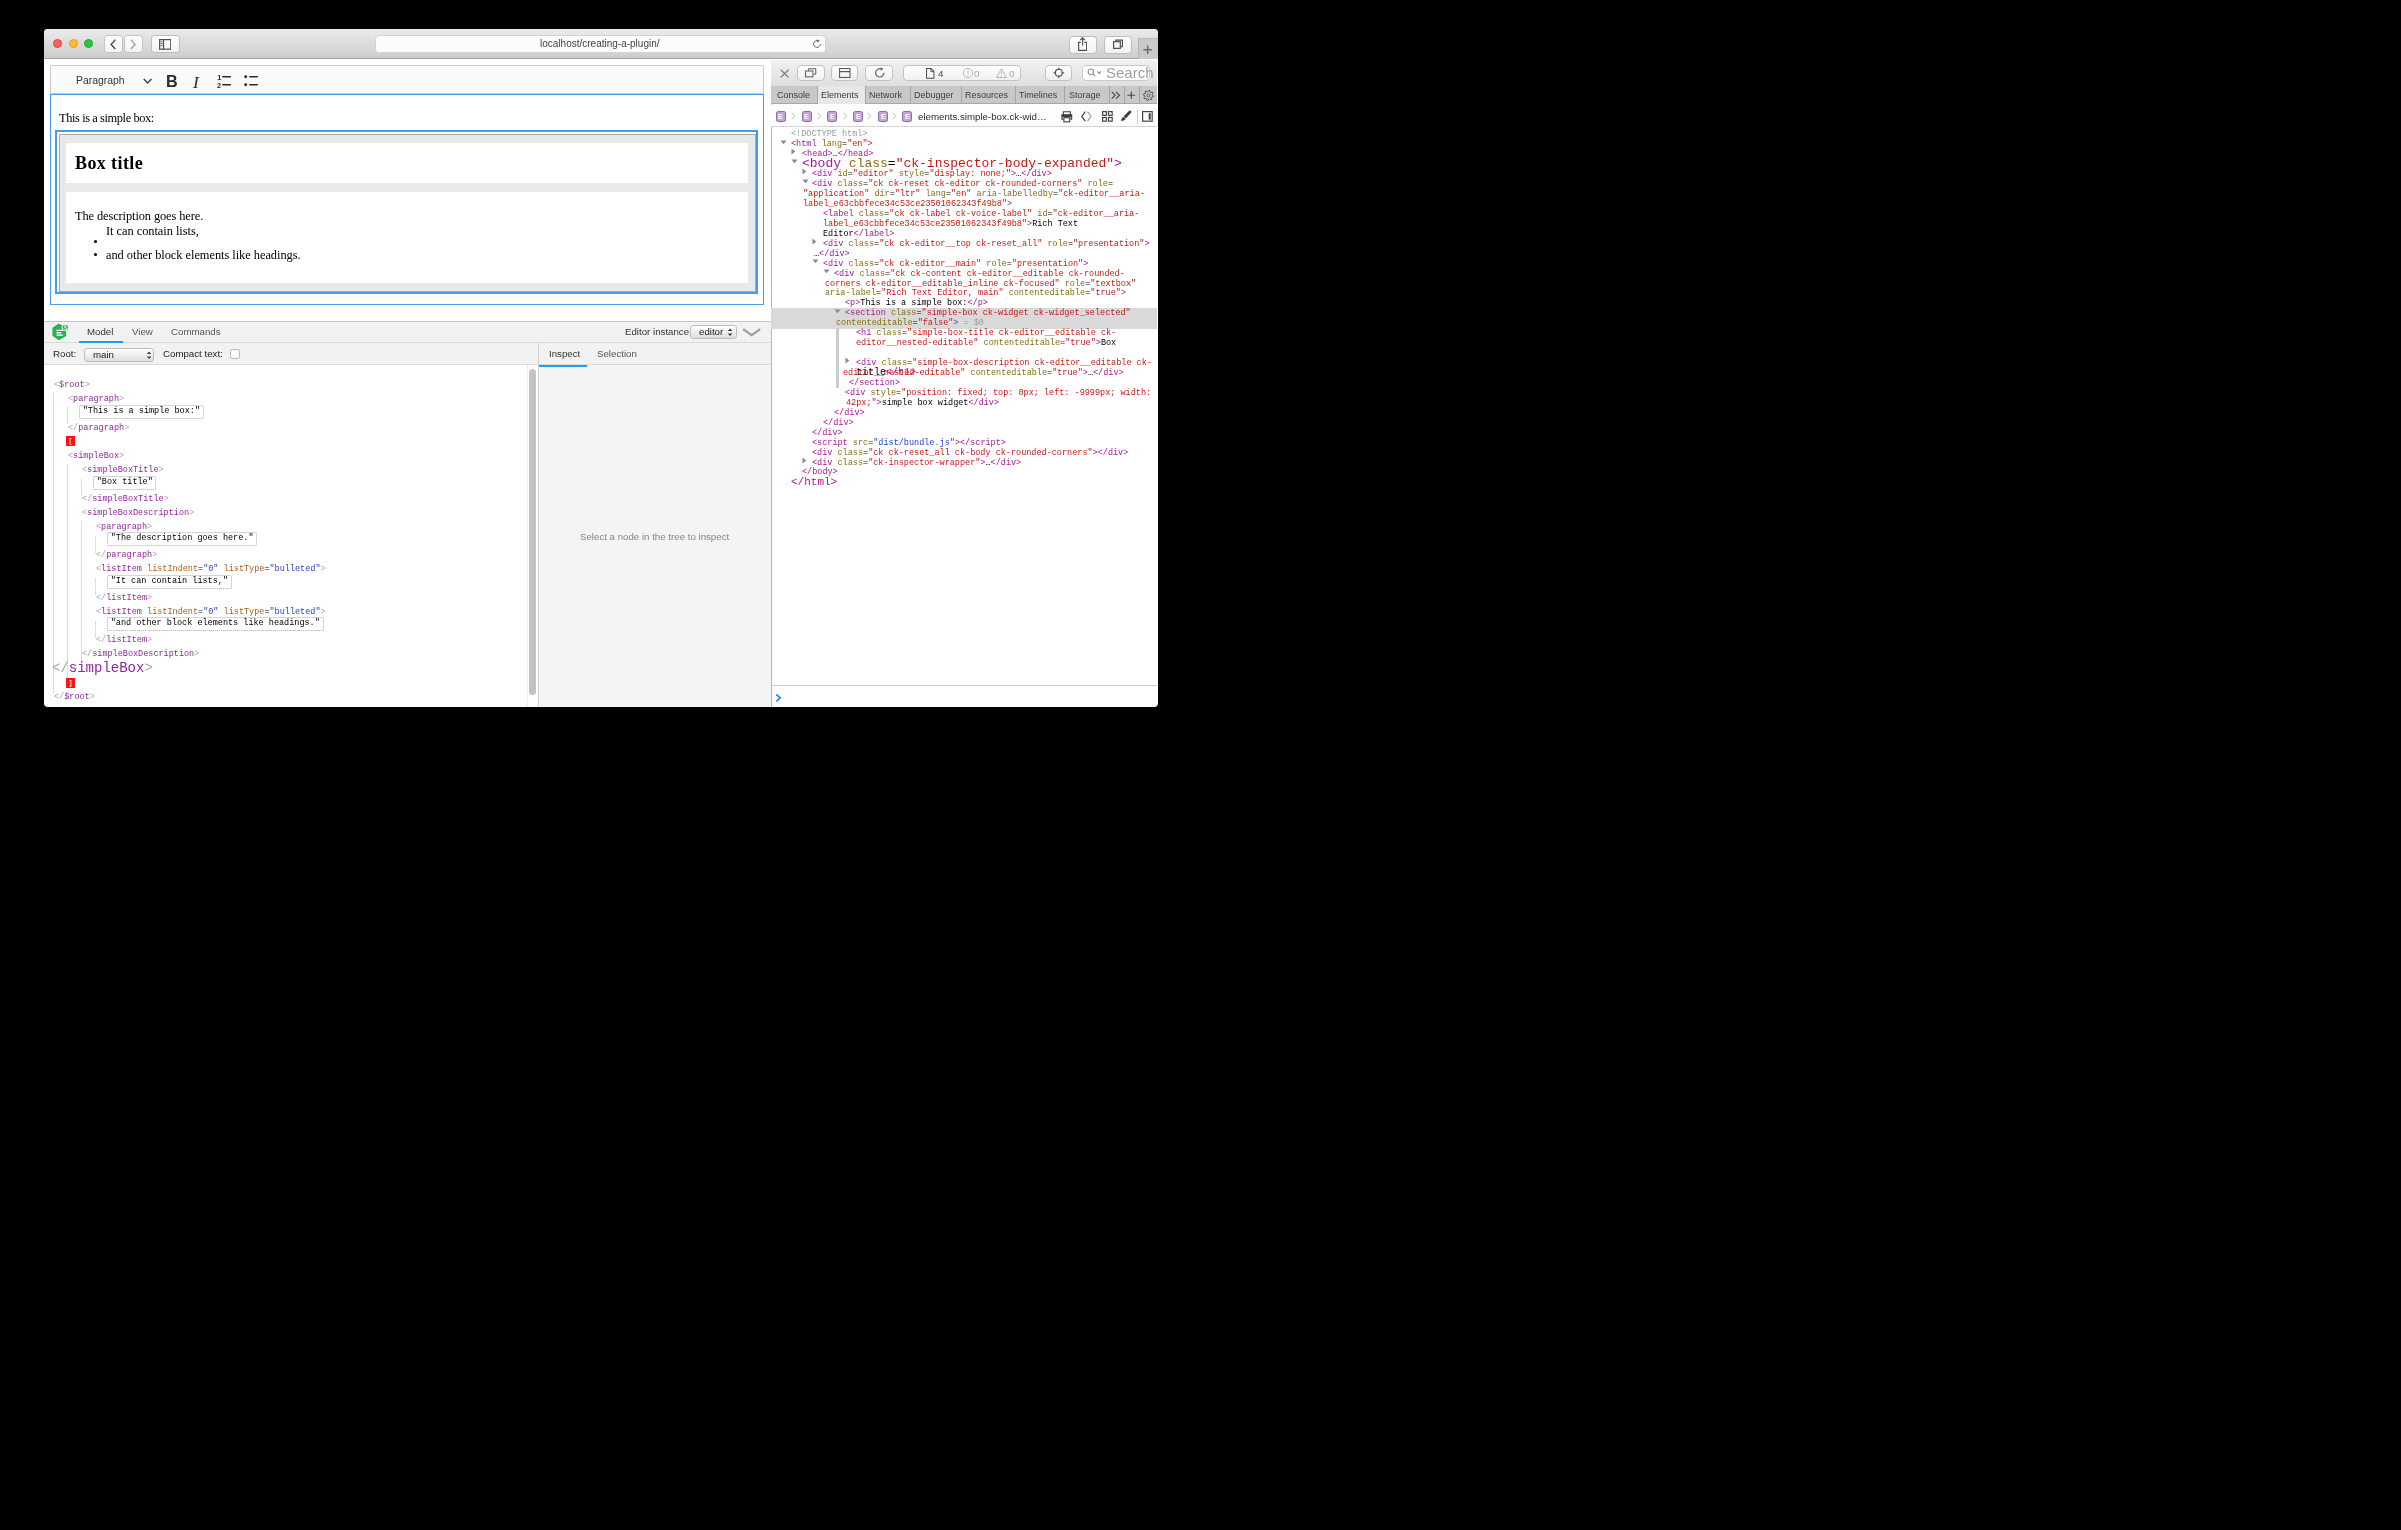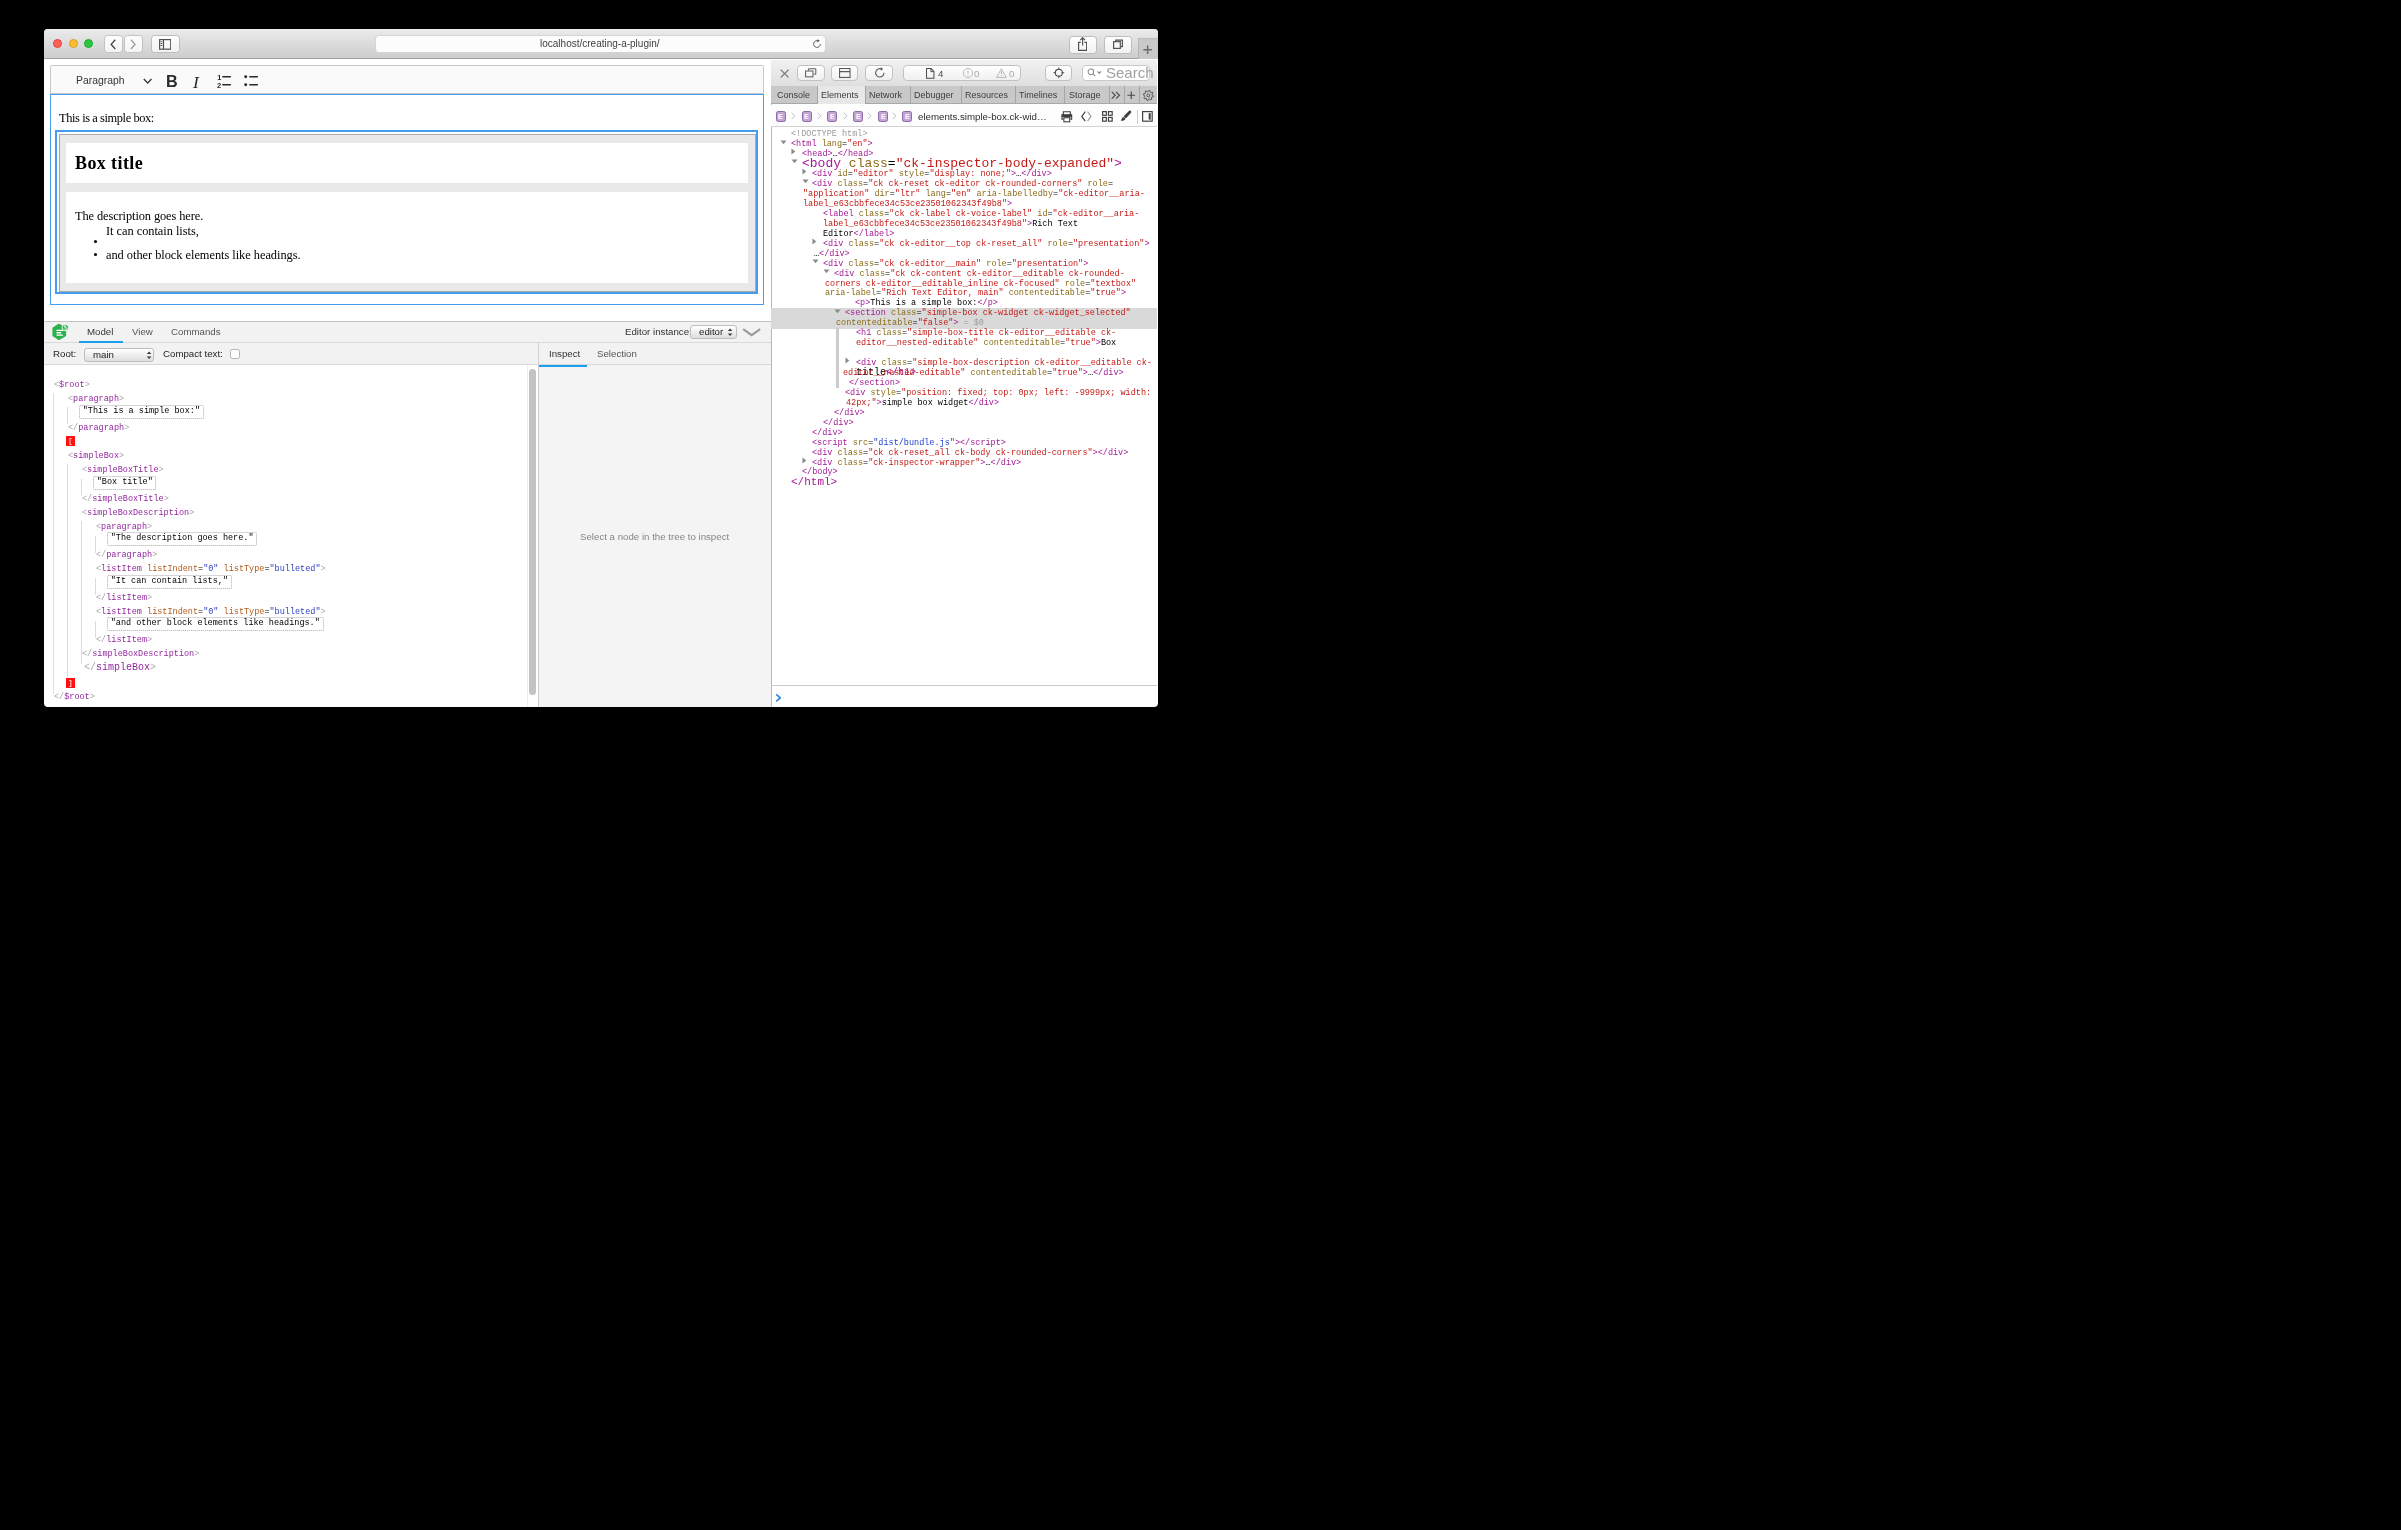--- a/index.html
+++ b/index.html
@@ -150,21 +150,21 @@
 <div class="abs mono" style="left:96px;top:520px;font-size:8.5px;line-height:14px;"><span class="pb">&lt;</span><span class="pt">paragraph</span><span class="pb">&gt;</span></div>
 <div class="abs mono dstr" style="left:107px;top:532px;font-size:8.5px;line-height:11.6px;color:#000;">"The description goes here."</div>
 <div class="abs mono" style="left:96px;top:548px;font-size:8.5px;line-height:14px;"><span class="pb">&lt;/</span><span class="pt">paragraph</span><span class="pb">&gt;</span></div>
 <div class="abs mono" style="left:96px;top:562px;font-size:8.5px;line-height:14px;"><span class="pb">&lt;</span><span class="pt">listItem</span> <span class="pa">listIndent</span>=<span class="pv">"0"</span> <span class="pa">listType</span>=<span class="pv">"bulleted"</span><span class="pb">&gt;</span></div>
 <div class="abs mono dstr" style="left:107px;top:575px;font-size:8.5px;line-height:11.6px;color:#000;">"It can contain lists,"</div>
 <div class="abs mono" style="left:96px;top:591px;font-size:8.5px;line-height:14px;"><span class="pb">&lt;/</span><span class="pt">listItem</span><span class="pb">&gt;</span></div>
 <div class="abs mono" style="left:96px;top:605px;font-size:8.5px;line-height:14px;"><span class="pb">&lt;</span><span class="pt">listItem</span> <span class="pa">listIndent</span>=<span class="pv">"0"</span> <span class="pa">listType</span>=<span class="pv">"bulleted"</span><span class="pb">&gt;</span></div>
 <div class="abs mono dstr" style="left:107px;top:617px;font-size:8.5px;line-height:11.6px;color:#000;">"and other block elements like headings."</div>
 <div class="abs mono" style="left:96px;top:633px;font-size:8.5px;line-height:14px;"><span class="pb">&lt;/</span><span class="pt">listItem</span><span class="pb">&gt;</span></div>
 <div class="abs mono" style="left:82px;top:647px;font-size:8.5px;line-height:14px;"><span class="pb">&lt;/</span><span class="pt">simpleBoxDescription</span><span class="pb">&gt;</span></div>
-<div class="abs mono" style="left:84px;top:661px;font-size:10px;line-height:14px;"><span class="pb">&lt;/</span><span class="pt">simpleBox</span><span class="pb">&gt;</span></div>
+<div class="abs mono" style="left:52px;top:661px;font-size:14px;line-height:14px;"><span class="pb">&lt;/</span><span class="pt">simpleBox</span><span class="pb">&gt;</span></div>
 <div class="abs mono" style="left:66px;top:678px;width:9px;height:10.2px;background:#f11;color:#fff;font-size:8.1px;text-align:center;line-height:9.7px;">]</div>
 <div class="abs mono" style="left:54px;top:690px;font-size:8.5px;line-height:14px;"><span class="pb">&lt;/</span><span class="pt">$root</span><span class="pb">&gt;</span></div>
 <div class="abs" style="left:527px;top:365px;width:11.4px;height:342px;background:#fff;border-left:0.8px solid #ececec;"></div>
 <div class="abs" style="left:529px;top:369px;width:7px;height:326px;background:#c3c3c3;border-radius:3.5px;"></div>
 <div class="abs" style="left:538px;top:343px;width:0.8px;height:364px;background:#cfcfcf;"></div>
 <div class="abs" style="left:539px;top:343px;width:232px;height:21.6px;background:#f2f2f2;border-bottom:0.8px solid #d9d9d9;"></div>
 <div class="abs" style="left:539px;top:365px;width:232px;height:342px;background:#f4f4f4;"></div>
 <div class="abs sans" style="left:549px;top:348px;font-size:9.7px;line-height:11.5px;color:#333;font-weight:normal;">Inspect</div>
 <div class="abs sans" style="left:597px;top:348px;font-size:9.7px;line-height:11.5px;color:#555;font-weight:normal;">Selection</div>
 <div class="abs" style="left:539px;top:365px;width:48px;height:1.9px;background:#19a1ef;"></div>
@@ -335,21 +335,21 @@
 <svg class="abs" style="left:812px;top:259px;" width="7" height="4.6" viewBox="0 0 9 6">
         <path d="M0.6 0.6 L8.4 0.6 L4.5 5.6 Z" fill="#8a8a8a"></path>
       </svg>
 <div class="abs mono " style="left:823px;top:259px;font-size:8.5px;line-height:10px;color:#000;"><span class="st">&lt;div</span> <span class="sa">class</span>=<span class="sv">"ck ck-editor__main"</span> <span class="sa">role</span>=<span class="sv">"presentation"</span><span class="st">&gt;</span></div>
 <svg class="abs" style="left:823px;top:269px;" width="7" height="4.6" viewBox="0 0 9 6">
         <path d="M0.6 0.6 L8.4 0.6 L4.5 5.6 Z" fill="#8a8a8a"></path>
       </svg>
 <div class="abs mono " style="left:834px;top:269px;font-size:8.5px;line-height:10px;color:#000;"><span class="st">&lt;div</span> <span class="sa">class</span>=<span class="sv">"ck ck-content ck-editor__editable ck-rounded-</span></div>
 <div class="abs mono " style="left:825px;top:279px;font-size:8.5px;line-height:10px;color:#000;"><span class="sv">corners ck-editor__editable_inline ck-focused"</span> <span class="sa">role</span>=<span class="sv">"textbox"</span></div>
 <div class="abs mono " style="left:825px;top:288px;font-size:8.5px;line-height:10px;color:#000;"><span class="sa">aria-label</span>=<span class="sv">"Rich Text Editor, main"</span> <span class="sa">contenteditable</span>=<span class="sv">"true"</span><span class="st">&gt;</span></div>
-<div class="abs mono " style="left:845px;top:298px;font-size:8.5px;line-height:10px;color:#000;margin-left:10px;"><span class="st">&lt;p&gt;</span>This is a simple box:<span class="st">&lt;/p&gt;</span></div>
+<div class="abs mono " style="left:845px;top:298px;font-size:8.5px;line-height:10px;color:#000;"><span class="st">&lt;p&gt;</span>This is a simple box:<span class="st">&lt;/p&gt;</span></div>
 <svg class="abs" style="left:834px;top:309px;" width="7" height="4.6" viewBox="0 0 9 6">
         <path d="M0.6 0.6 L8.4 0.6 L4.5 5.6 Z" fill="#8a8a8a"></path>
       </svg>
 <div class="abs mono " style="left:845px;top:308px;font-size:8.5px;line-height:10px;color:#000;"><span class="st">&lt;section</span> <span class="sa">class</span>=<span class="sv">"simple-box ck-widget ck-widget_selected"</span></div>
 <div class="abs mono " style="left:836px;top:318px;font-size:8.5px;line-height:10px;color:#000;"><span class="sa">contenteditable</span>=<span class="sv">"false"</span><span class="st">&gt;</span> <span class="sg">= $0</span></div>
 <div class="abs mono " style="left:856px;top:328px;font-size:8.5px;line-height:10px;color:#000;"><span class="st">&lt;h1</span> <span class="sa">class</span>=<span class="sv">"simple-box-title ck-editor__editable ck-</span></div>
 <div class="abs mono " style="left:856px;top:338px;font-size:8.5px;line-height:10px;color:#000;"><span class="sv">editor__nested-editable"</span> <span class="sa">contenteditable</span>=<span class="sv">"true"</span><span class="st">&gt;</span>Box</div>
 <div class="abs mono " style="left:856px;top:368px;font-size:10px;line-height:10px;color:#000;text-align:center;">title<span class="st">&lt;/h1&gt;</span></div>
 <svg class="abs" style="left:845px;top:357px;" width="4.6" height="7" viewBox="0 0 6 9">
         <path d="M0.6 0.6 L5.6 4.5 L0.6 8.4 Z" fill="#8a8a8a"></path>

